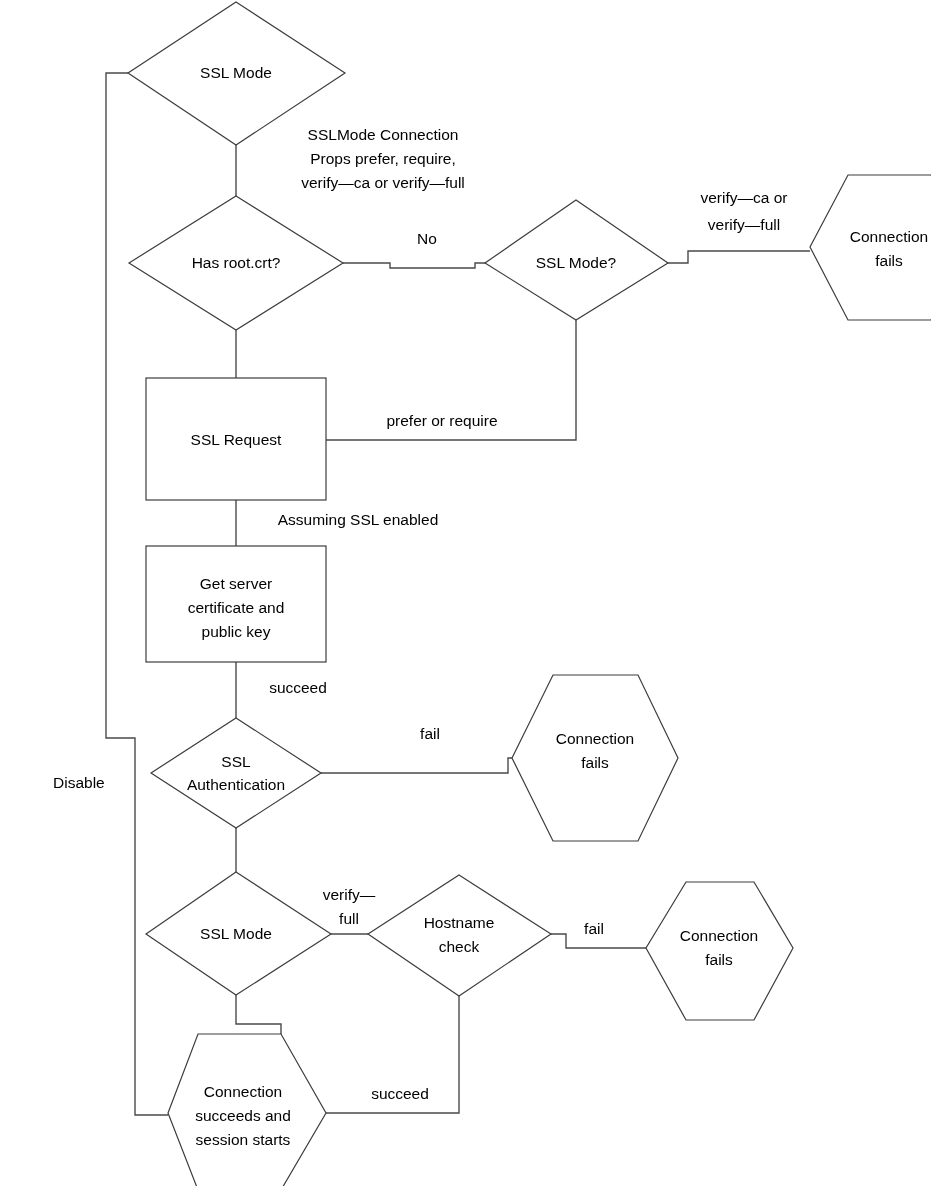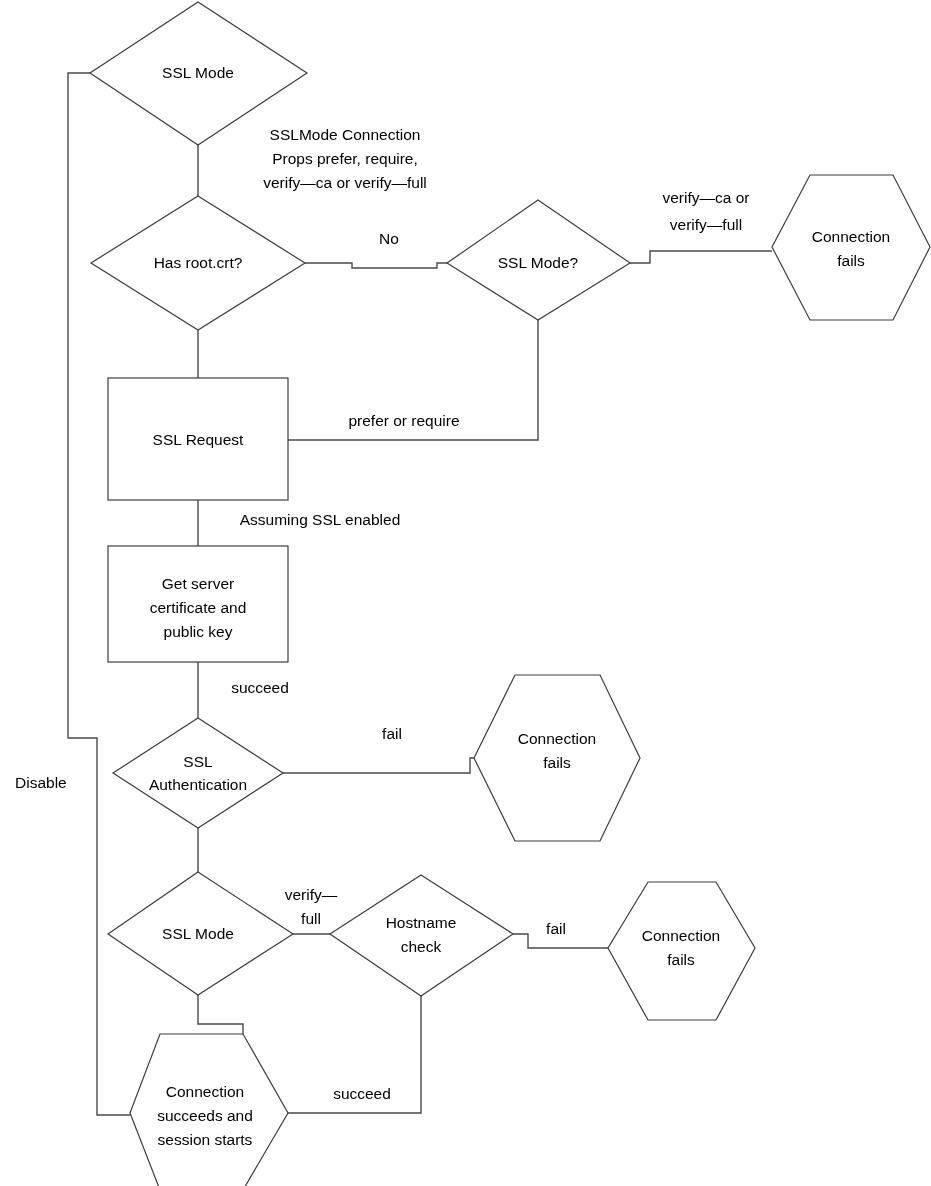--- a/index.html
+++ b/index.html
@@ -10,20 +10,21 @@
   body {
     width: 931px;
     height: 1186px;
     font-family: "Liberation Sans", sans-serif;
     overflow: hidden;
   }
   #flowchart-root {
     position: relative;
     width: 784px;
     height: 1186px;
+    margin-left: 38px;
   }
   svg#flow {
     display: block;
     width: 931px;
     height: 1186px;
   }
   .shape {
     fill: #ffffff;
     stroke: #3c3c3c;
     stroke-width: 1.2;

